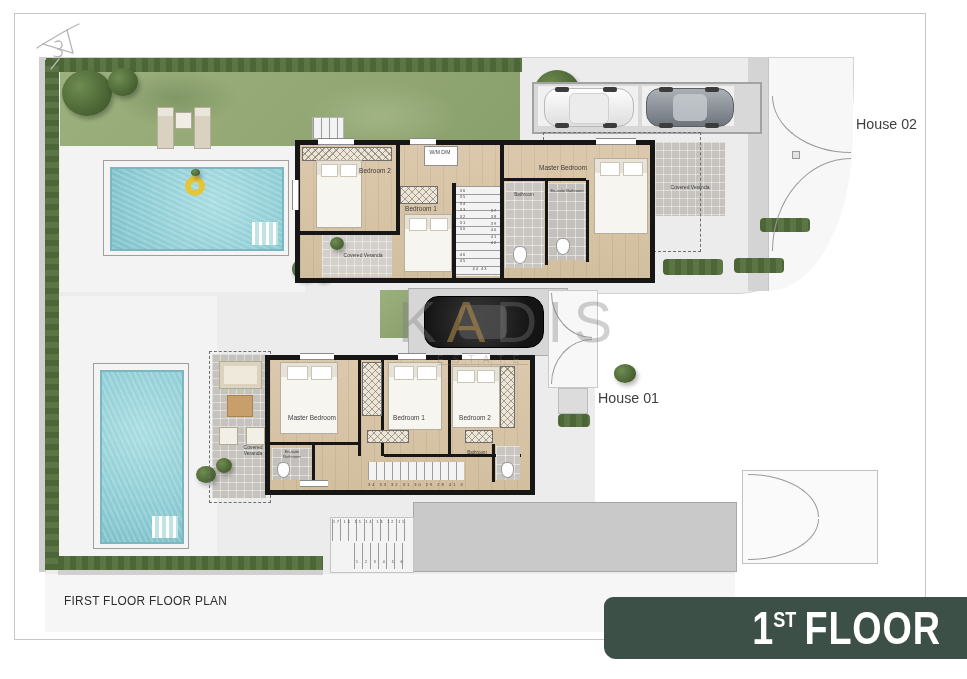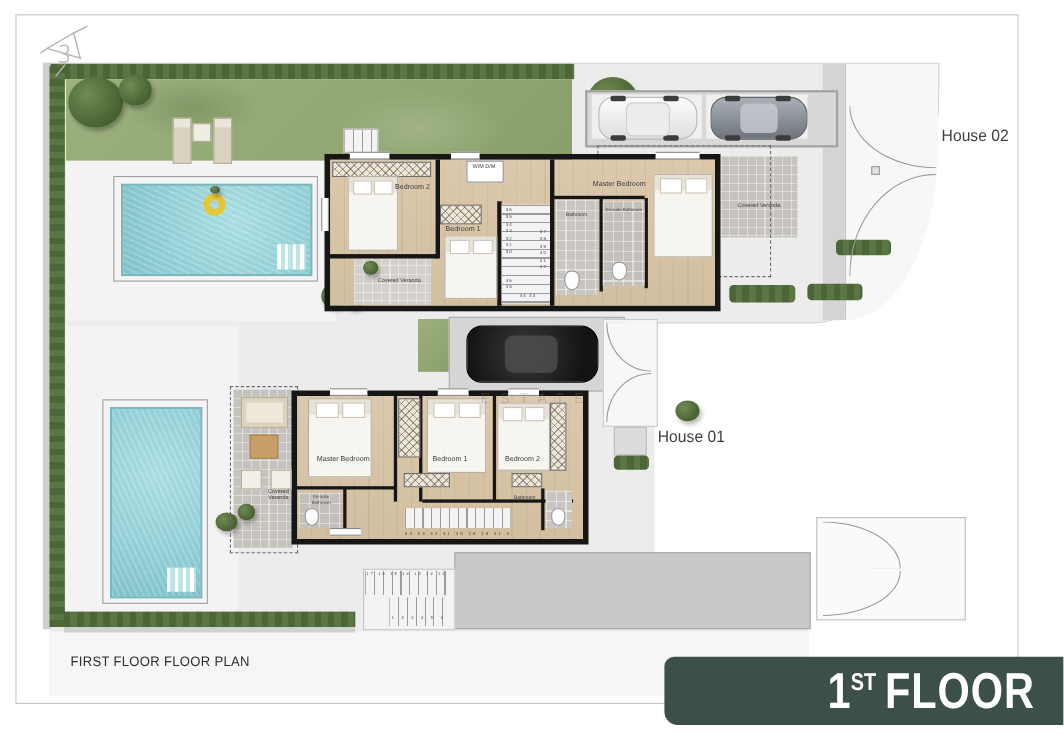--- a/index.html
+++ b/index.html
@@ -178,21 +178,24 @@
   <div class="car" style="left:424px;top:296px;width:118px;height:50px;background:radial-gradient(circle at 45% 45%,#3a3a3a,#141414 75%);border:1px solid #000;z-index:6;">
     <div class="abs" style="left:34px;top:8px;width:48px;height:34px;background:#4c4c4c;border-radius:8px;opacity:.85;"></div>
   </div>
   <div class="abs" style="left:548px;top:290px;width:48px;height:96px;background:#f7f7f7;border:1px solid #c9c9c9;z-index:5;"></div>
   <div class="arc" style="left:551px;top:293px;width:40px;height:44px;border-left:1px solid #9a9a9a;border-bottom:1px solid #9a9a9a;border-bottom-left-radius:100% 100%;z-index:6;"></div>
   <div class="arc" style="left:551px;top:339px;width:40px;height:44px;border-left:1px solid #9a9a9a;border-top:1px solid #9a9a9a;border-top-left-radius:100% 100%;z-index:6;"></div>
   <div class="abs" style="left:558px;top:388px;width:28px;height:24px;background:#dcdcdc;border:1px solid #bdbdbd;z-index:5;"></div>
   <div class="hedge" style="left:558px;top:414px;width:32px;height:13px;border-radius:4px;"></div>
   <div class="tree" style="left:614px;top:364px;width:22px;height:19px;"></div>
 
-  <div class="abs" style="left:437px;top:354px;width:160px;z-index:40;font-size:13px;letter-spacing:9px;color:rgba(125,125,125,.32);">ESTATE</div>
+  <div class="abs" style="left:398px;top:288px;width:220px;height:76px;z-index:40;font-size:58px;font-weight:400;letter-spacing:10px;color:rgba(125,125,125,.36);white-space:nowrap;">
+    <span>K</span><span style="color:rgba(184,144,74,.55);">A</span><span>DIS</span>
+  </div>
+  <div class="abs" style="left:437px;top:354px;width:160px;z-index:40;font-size:10px;letter-spacing:9px;color:rgba(125,125,125,.32);text-decoration:underline;">ESTATE</div>
 
   <div class="abs" style="left:413px;top:502px;width:322px;height:68px;background:#c9c9c9;border:1px solid #a8a8a8;z-index:4;"></div>
   <div class="abs" style="left:742px;top:470px;width:134px;height:92px;background:#fafafa;border:1px solid #c0c0c0;z-index:4;"></div>
   <div class="arc" style="left:748px;top:474px;width:70px;height:42px;border-right:1px solid #9a9a9a;border-top:1px solid #9a9a9a;border-top-right-radius:100% 100%;z-index:5;"></div>
   <div class="arc" style="left:748px;top:519px;width:70px;height:40px;border-right:1px solid #9a9a9a;border-bottom:1px solid #9a9a9a;border-bottom-right-radius:100% 100%;z-index:5;"></div>
 
   <div class="abs" style="left:330px;top:517px;width:82px;height:54px;background:#f3f3f3;border:1px solid #c4c4c4;z-index:5;"></div>
   <div class="stairsV" style="left:332px;top:519px;width:78px;height:22px;z-index:6;"></div>
   <div class="stairsV" style="left:354px;top:543px;width:56px;height:26px;z-index:6;"></div>
   <div class="snum" style="left:333px;top:520px;width:76px;font-size:3.5px;letter-spacing:2px;white-space:nowrap;overflow:hidden;">17 16 15 14 13 12 11 10 9 8</div>

